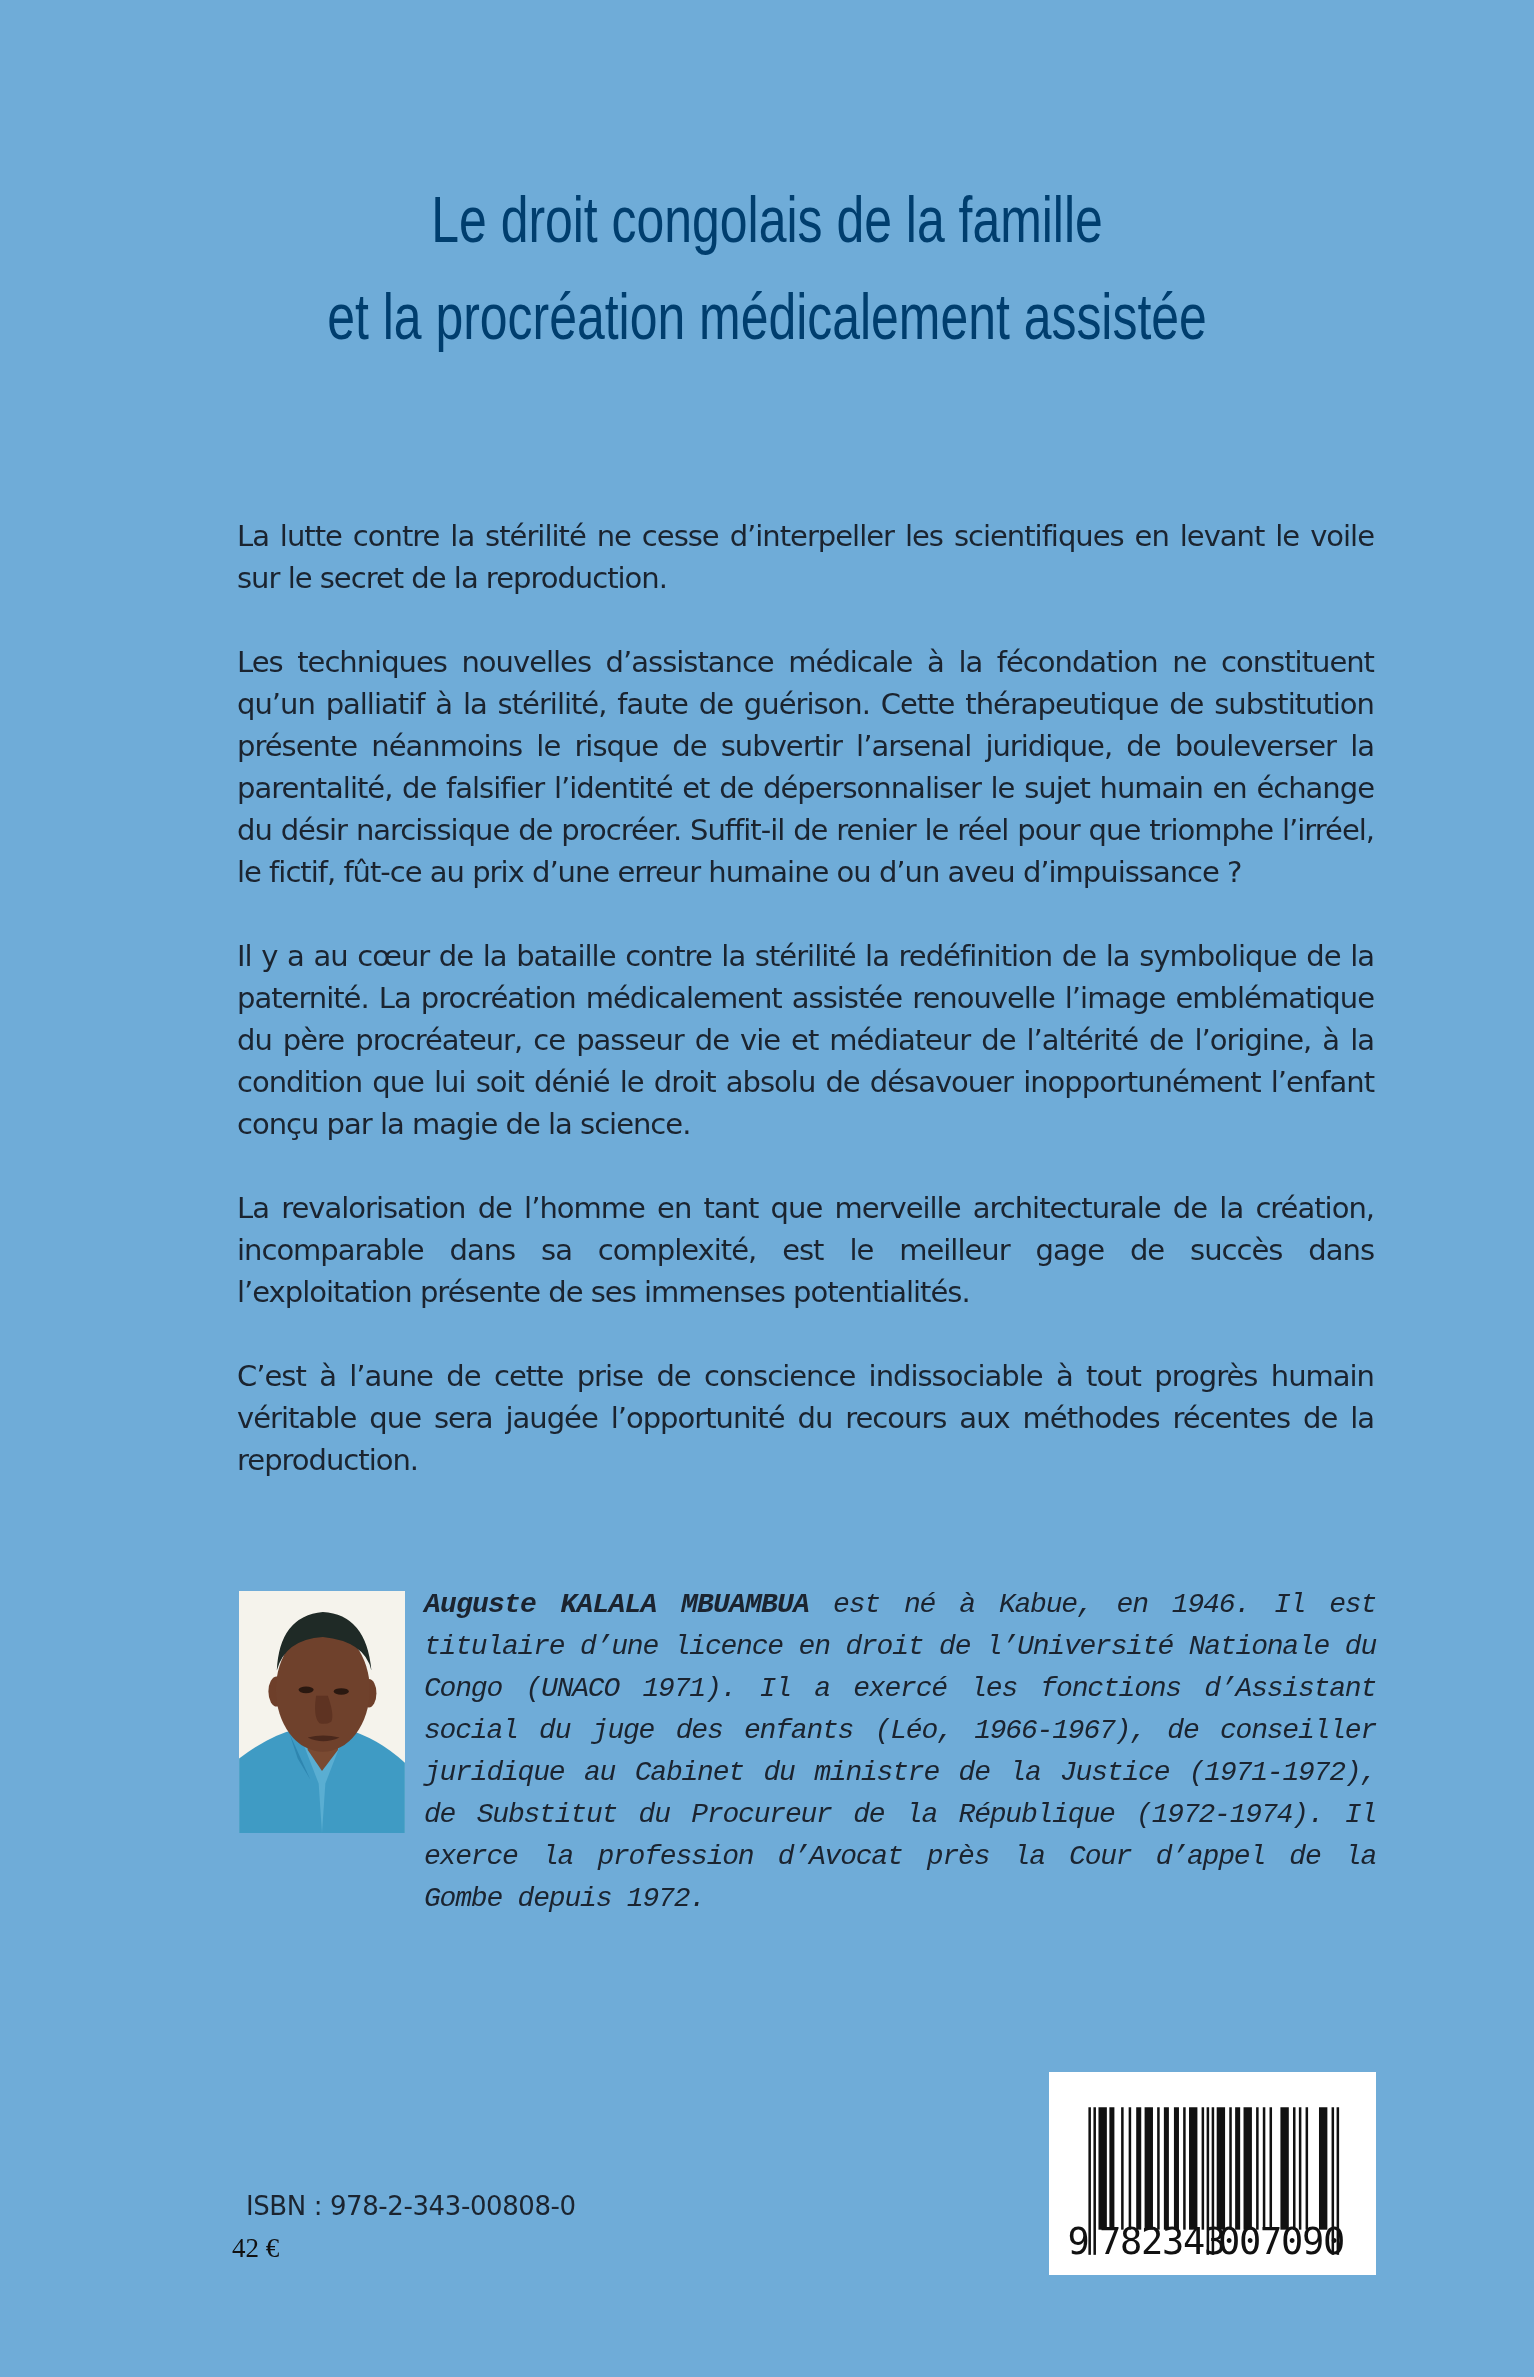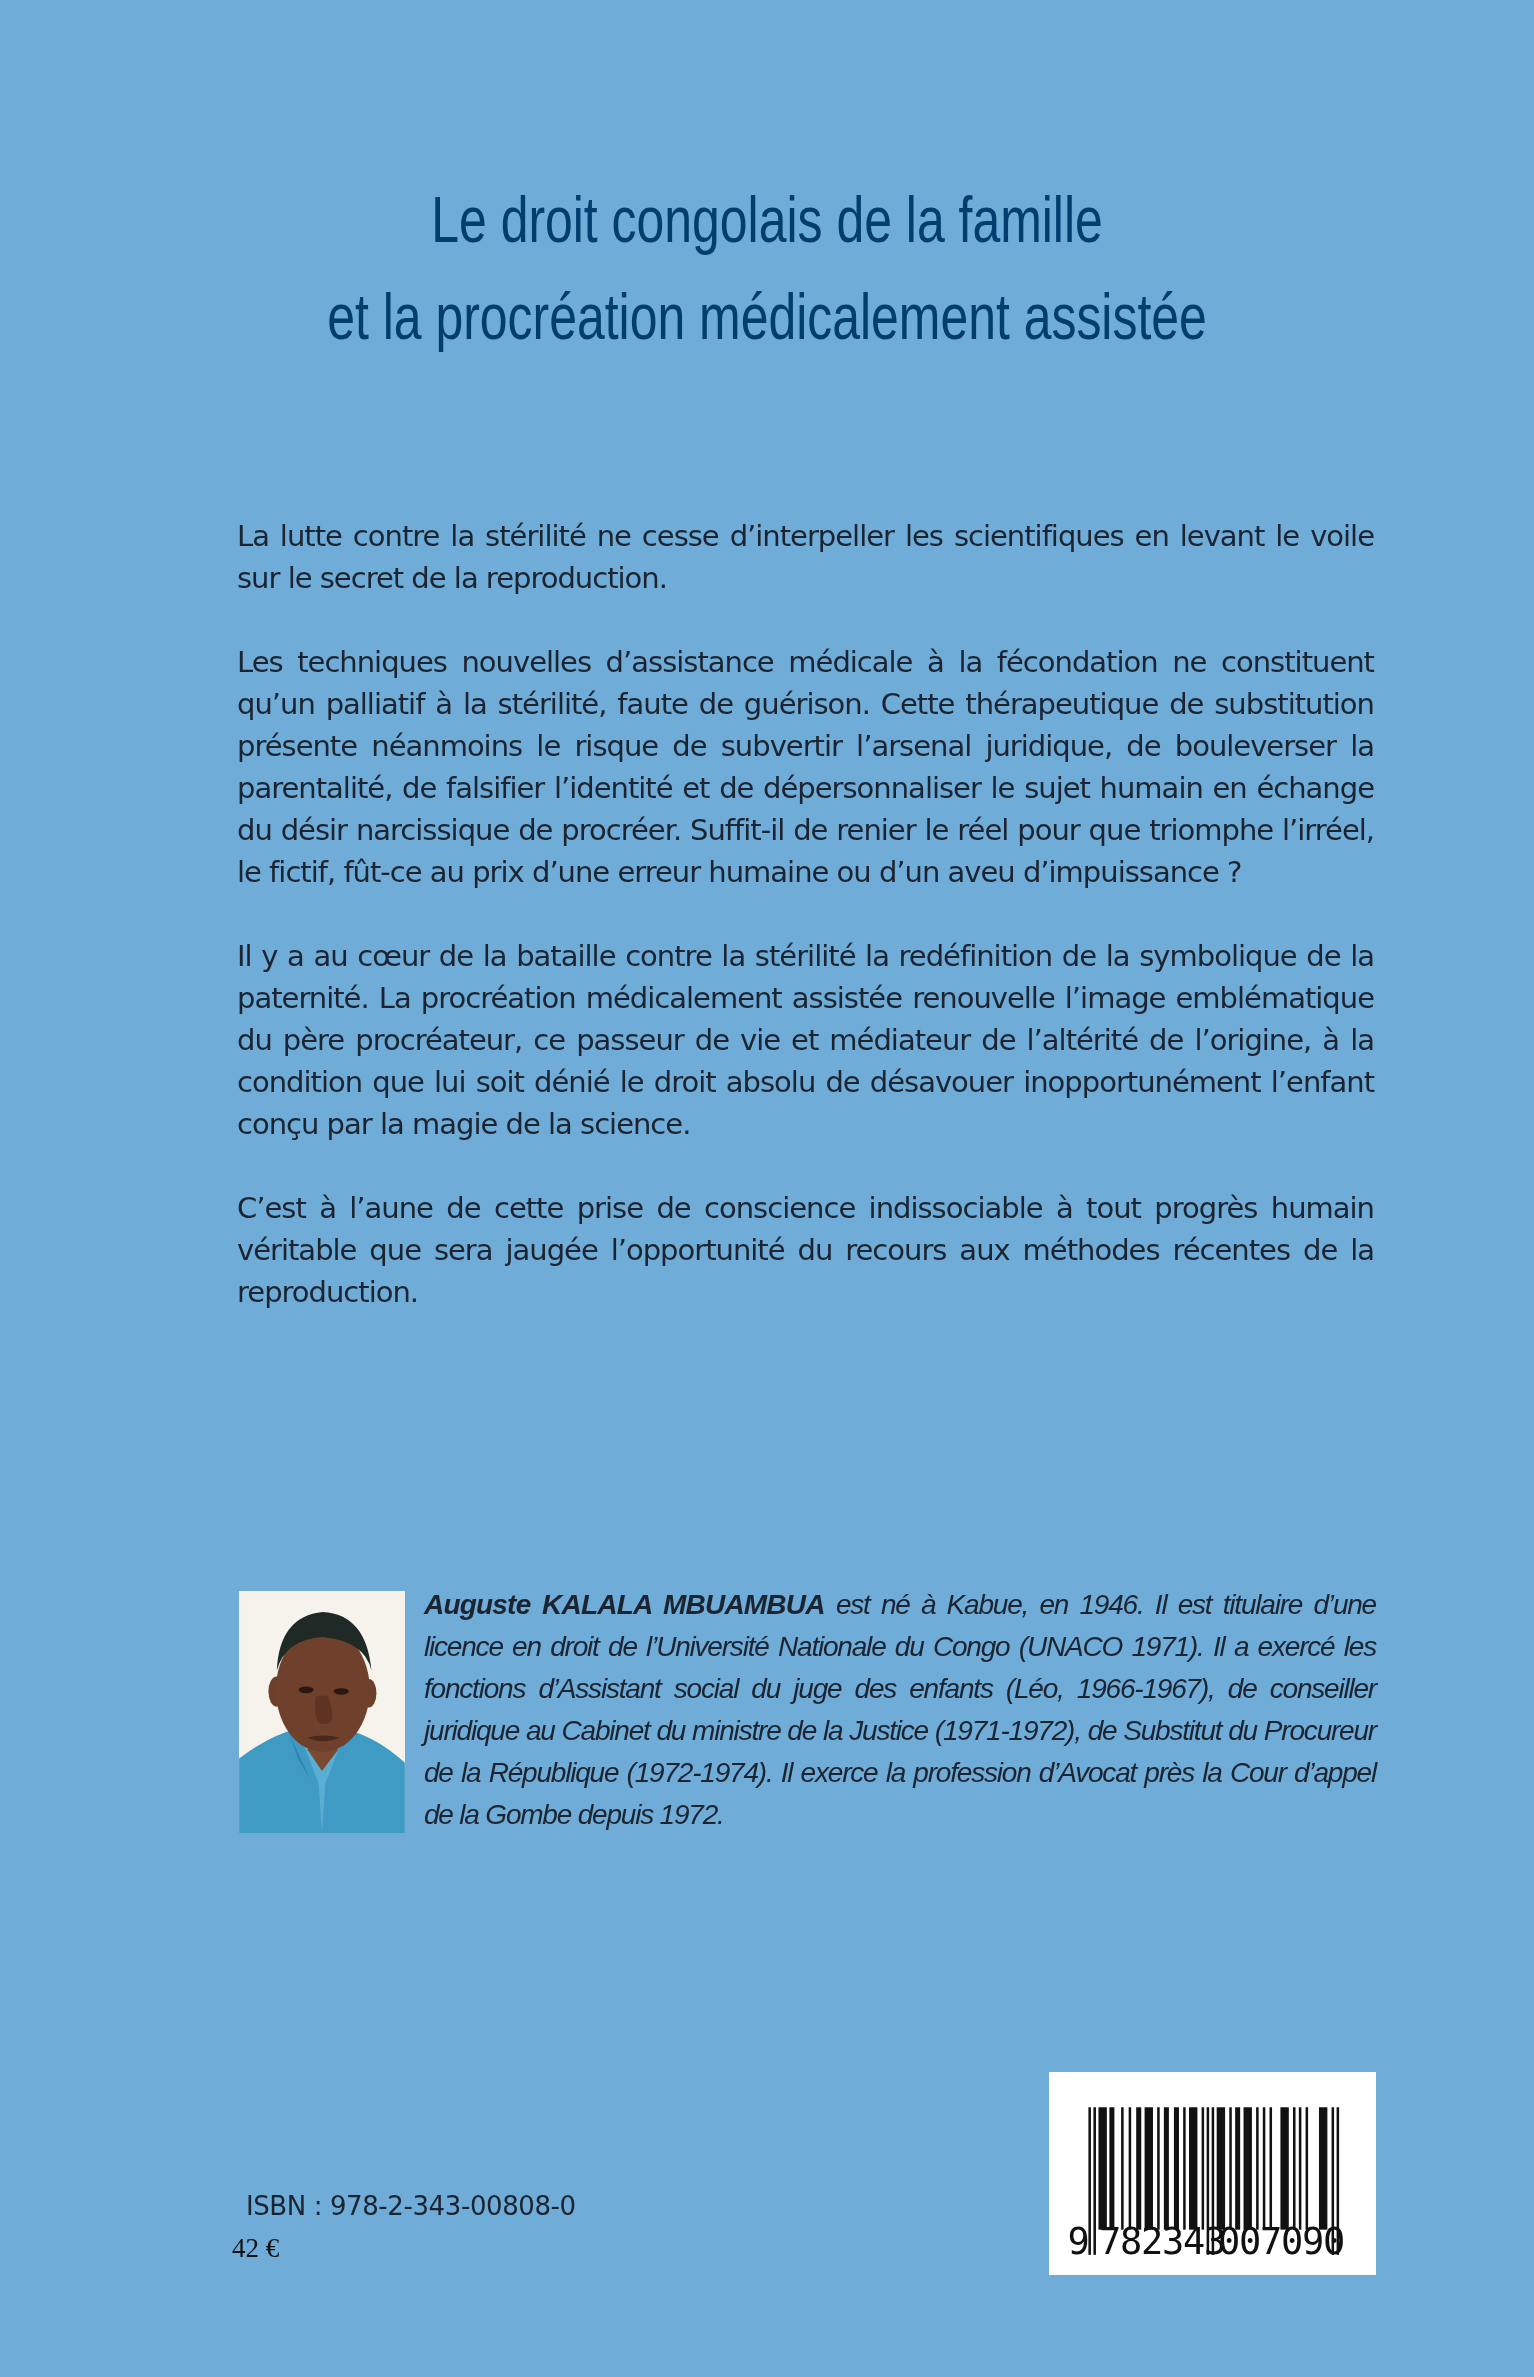--- a/index.html
+++ b/index.html
@@ -29,21 +29,21 @@
     letter-spacing:-1px;
   }
   .body-text p { margin:0 0 42px 0; text-align:justify; text-align-last:left; }
   .author-photo {
     position:absolute; left:239px; top:1591px; width:166px; height:242px;
     background:#f6f4ee; overflow:hidden;
   }
   .author-photo svg { display:block; }
   .bio {
     position:absolute; left:424px; top:1584px; width:952px;
-    font-family:Liberation Sans, sans-serif;
+    font-family:Liberation Mono, monospace;
     font-style:italic;
     font-size:28px; line-height:42px;
     color:#1b2430;
     letter-spacing:-1.2px;
     text-align:justify; text-align-last:left;
   }
   .bio .author-name { font-weight:bold; letter-spacing:-0.8px; }
   .isbn {
     position:absolute; left:246px; top:2191px;
     font-family:"DejaVu Sans", sans-serif;
@@ -71,20 +71,21 @@
 
 <div class="title">
   <span class="line">Le droit congolais de la famille</span>
   <span class="line">et la procréation médicalement assistée</span>
 </div>
 
 <div class="body-text">
   <p>La lutte contre la stérilité ne cesse d’interpeller les scientifiques en levant le voile sur le secret de la reproduction.</p>
   <p>Les techniques nouvelles d’assistance médicale à la fécondation ne constituent qu’un palliatif à la stérilité, faute de guérison. Cette thérapeutique de substitution présente néanmoins le risque de subvertir l’arsenal juridique, de bouleverser la parentalité, de falsifier l’identité et de dépersonnaliser le sujet humain en échange du désir narcissique de procréer. Suffit-il de renier le réel pour que triomphe l’irréel, le fictif,  fût-ce au prix d’une erreur humaine ou d’un aveu d’impuissance ?</p>
   <p>Il y a au cœur de la bataille contre la stérilité la redéfinition de la symbolique de la paternité. La procréation médicalement assistée renouvelle l’image emblématique du père procréateur, ce passeur de vie et médiateur de l’altérité de l’origine, à la condition que lui soit dénié le droit absolu de désavouer inopportunément l’enfant conçu par la magie de la science.</p>
+  <p>La revalorisation de l’homme en tant que merveille architecturale de la création, incomparable dans sa complexité, est le meilleur gage de succès dans l’exploitation présente de ses immenses potentialités.</p>
   <p>C’est à l’aune de cette prise de conscience indissociable à tout progrès humain véritable que sera jaugée l’opportunité du recours aux méthodes récentes de la reproduction.</p>
 </div>
 
 <div class="author-photo">
   <svg width="166" height="242" viewBox="0 0 198 289">
     <rect width="198" height="289" fill="#f5f3ec"></rect>
 
     <path d="M0 200 Q40 170 70 165 L128 165 Q165 175 198 205 L198 289 L0 289 Z" fill="#3f9bc4"></path>
     <path d="M70 165 L95 230 L99 289 L103 230 L128 165 Z" fill="#5aaed2"></path>
     <path d="M60 170 L85 225 L70 200 Z" fill="#2e86b0"></path>

